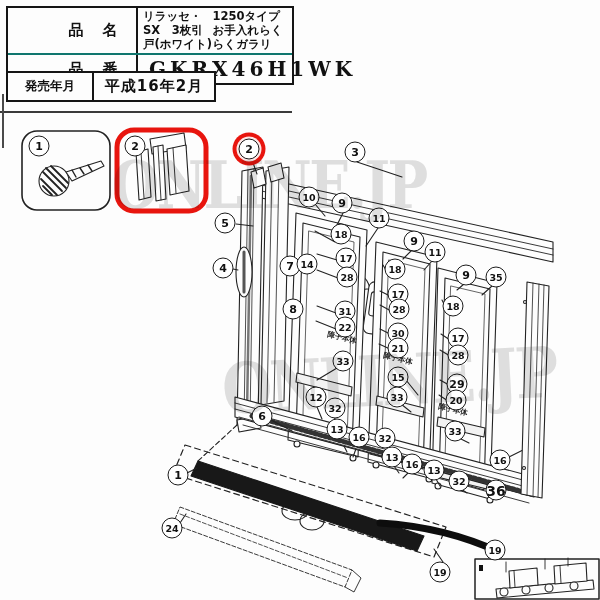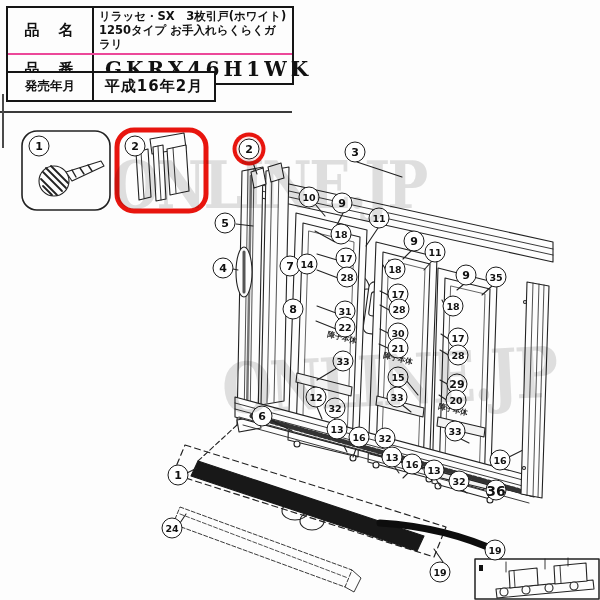--- a/index.html
+++ b/index.html
@@ -2,26 +2,26 @@
 <html><head>
 <meta charset="utf-8">
 <style>
   html,body{margin:0;padding:0;background:#e8e8e8;}
   .screen{position:relative;width:600px;height:600px;background:#fdfdfd;overflow:hidden;
           font-family:"DejaVu Sans","Liberation Sans",sans-serif;color:#111;}
   
   .tbl{position:absolute;border:2px solid #151515;background:#fdfdfd;box-sizing:border-box;}
   .tbl1{left:6px;top:6px;width:288px;}
   .tbl-row{display:flex;align-items:stretch;}
-  .tbl-row + .tbl-row{border-top:2px solid #ec4899;}
+  .tbl-row + .tbl-row{border-top:2px solid #0f766e;}
   .lbl-cell{width:84px;flex:0 0 84px;border-right:2px solid #151515;display:flex;
             align-items:center;justify-content:center;font-weight:700;font-size:15px;
-            letter-spacing:2px;padding:2px 0;}
+            letter-spacing:2px;padding:2px 0;margin-left:44px;}
   .name-cell{flex:1;padding:2px 5px;font-size:11.5px;line-height:1.2;font-weight:600;
-             display:flex;flex-direction:column;justify-content:center;}
+             display:flex;flex-direction:row;justify-content:center;}
   .code-cell{flex:1;display:flex;align-items:center;justify-content:center;
              font-family:"DejaVu Serif","Liberation Serif",serif;font-size:20px;
              font-weight:700;letter-spacing:4px;padding:2px 11px;}
   .tbl2{left:6px;top:71px;width:210px;}
   .rel-lbl{width:84px;flex:0 0 84px;border-right:2px solid #151515;display:flex;
            align-items:center;justify-content:center;font-weight:700;font-size:12.5px;padding:2px 0;}
   .rel-val{flex:1;display:flex;align-items:center;justify-content:center;
            font-size:15px;font-weight:600;letter-spacing:1px;padding:4px 0;}
   
   .art-h{position:absolute;left:0;top:111px;width:292px;height:2px;background:#3a3a3a;}

